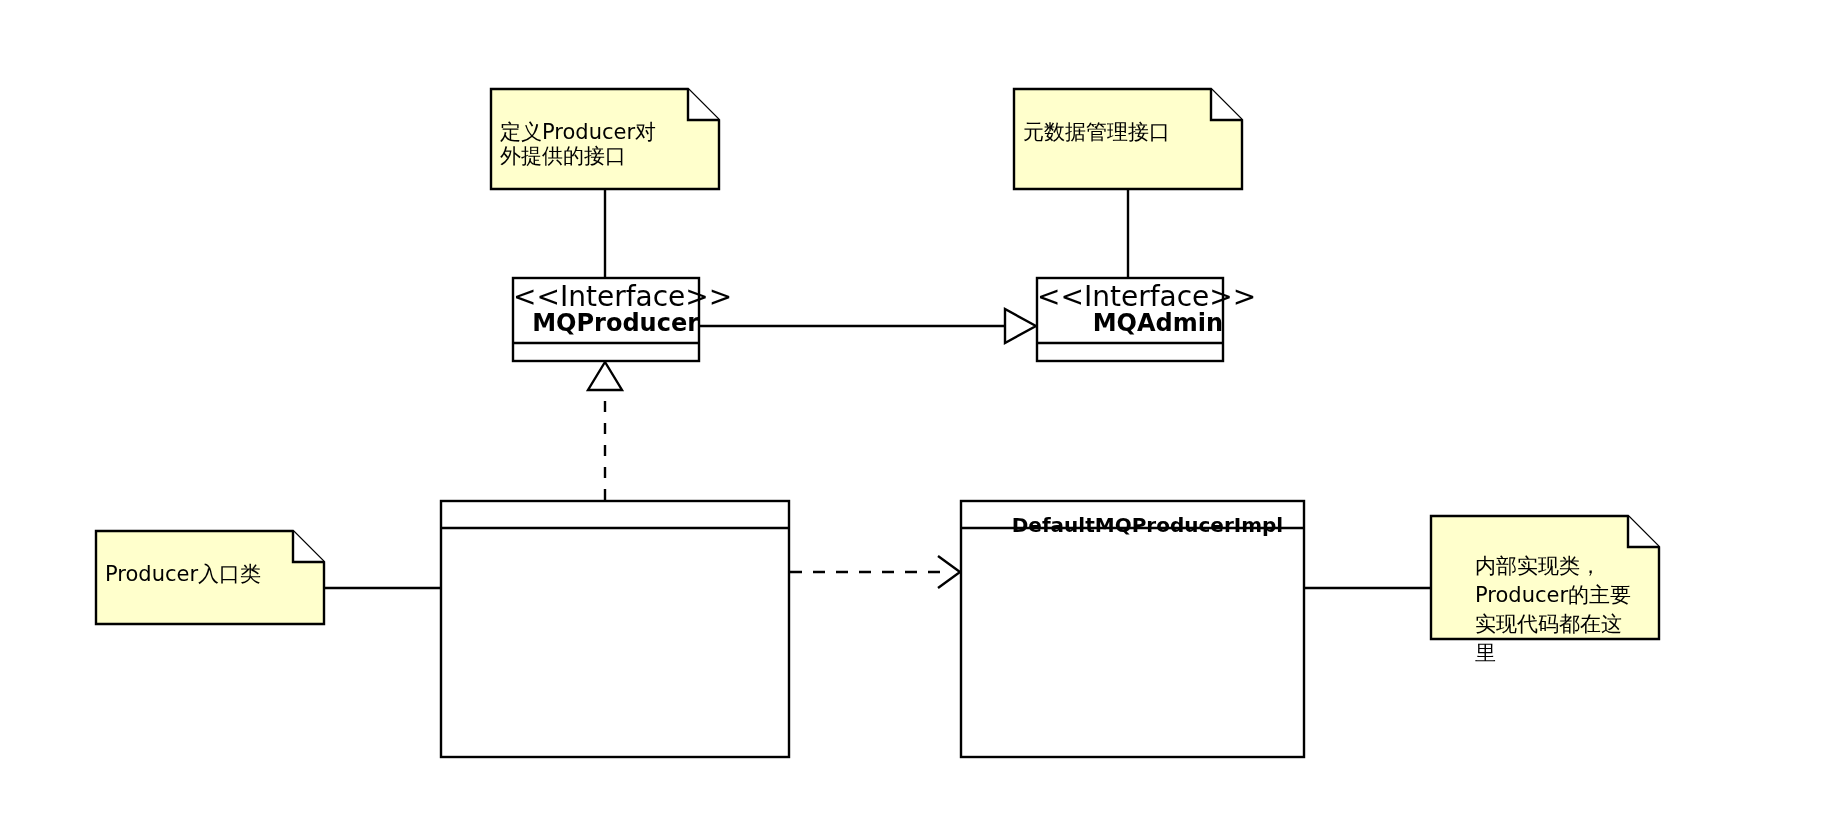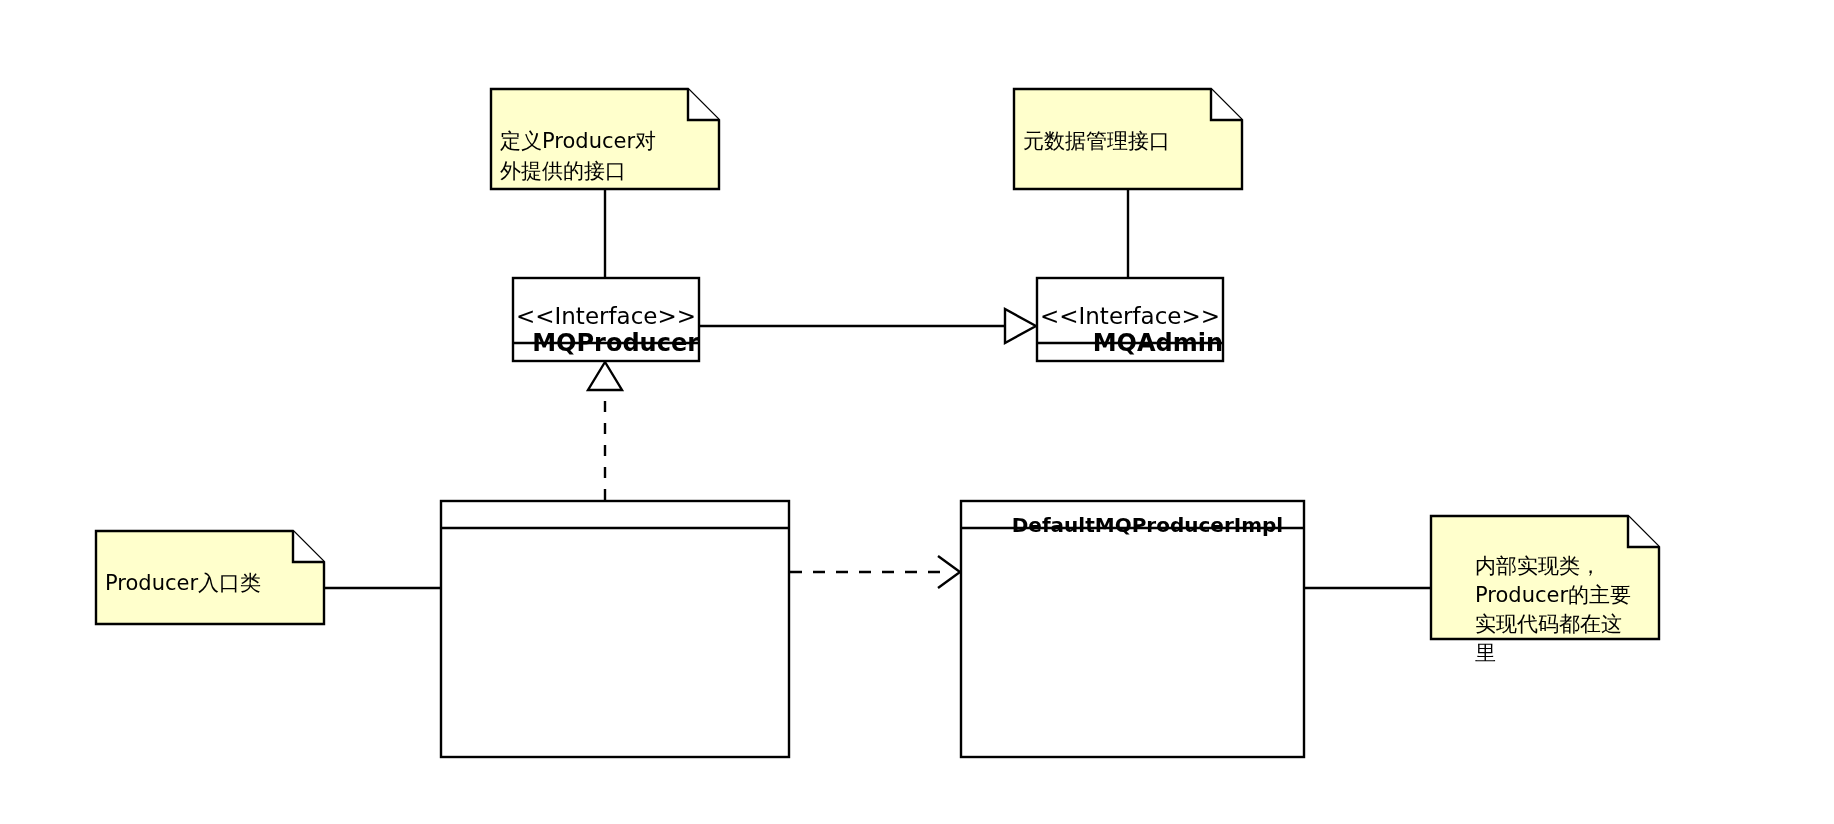--- a/index.html
+++ b/index.html
@@ -33,21 +33,21 @@
     pointer-events: none;
   }
   .layer-html > * { pointer-events: auto; }
 
   
   .note {
     position: absolute;
     box-sizing: border-box;
     color: #000000;
     font-size: 21px;
-    line-height: 30px;
+    line-height: 24px;
     padding: 7px 10px 6px 9px;
     white-space: pre-line;
     letter-spacing: 0px;
   }
   .note-text {
     display: block;
   }
 
   
   .umlbox {
@@ -57,24 +57,23 @@
   }
   .umlbox .uml-header {
     position: absolute;
     left: 0;
     width: 100%;
     text-align: center;
     box-sizing: border-box;
   }
   .stereotype {
     display: block;
-    font-size: 23px;
+    font-size: 28px;
     line-height: 27px;
     font-weight: normal;
-    margin-top: 20px;
   }
   .classname {
     display: block;
     font-size: 24px;
     line-height: 27px;
     font-weight: bold;
     text-align: right;
   }
   .classname-solo {
     display: block;

